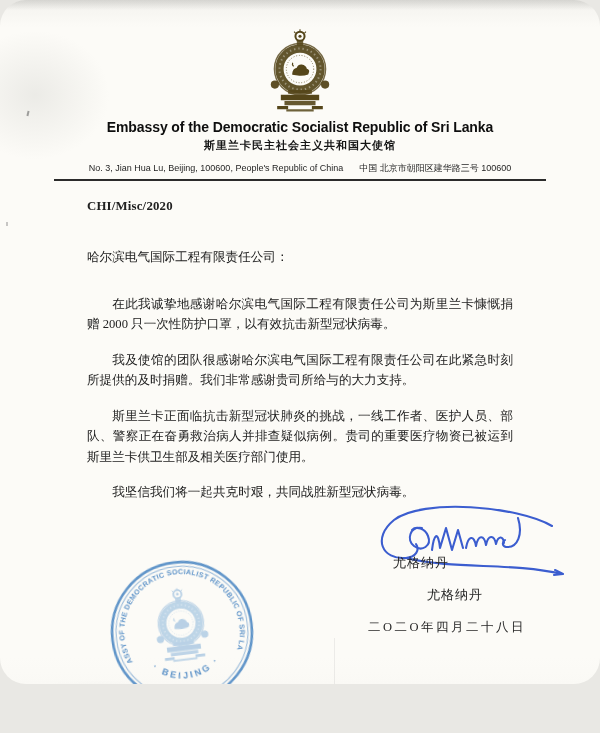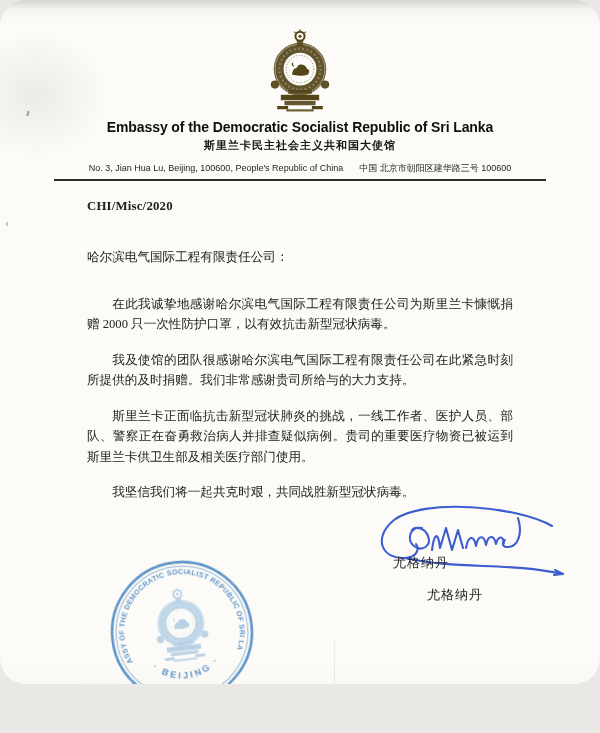--- a/index.html
+++ b/index.html
@@ -122,20 +122,21 @@
       <path d="M56 24c-12-2-16 12-8 18s18 0 14-10c-3-8-12-10-16-6"></path>
       <path d="M66 46c2-16 6-20 8-2l6-20 6 22 6-20 5 18"></path>
       <path d="M100 44c2-12 8-14 10-2 2-11 8-12 10-1 2-10 8-11 10-1 2-8 7-9 8-1"></path>
       <path d="M152 14c5 16 0 30-12 29-4-1-4-5-1-7"></path>
       <path d="M40 54c50 12 104 4 156 16"></path>
       <path d="M189 66l8 4-9 1"></path>
     </g>
   </svg>
   <div class="signer-name">尤格纳丹</div>
   <div class="signer-title">尤格纳丹</div>
+  <div class="sig-date">二O二O年四月二十八日</div>
 
   <svg class="seal-svg" viewBox="0 0 150 150">
     <defs>
       <path id="sealTopArc" d="M23.4 99.1 A57 57 0 1 1 126.6 99.1" fill="none"></path>
       <path id="sealBotArc" d="M35.2 98 A46 46 0 0 0 114.8 98" fill="none"></path>
     </defs>
     <g stroke="#4b87c3" fill="none">
       <circle cx="75" cy="75" r="69" stroke-width="2.6"></circle>
       <circle cx="75" cy="75" r="65" stroke-width="1" opacity=".65"></circle>
     </g>

